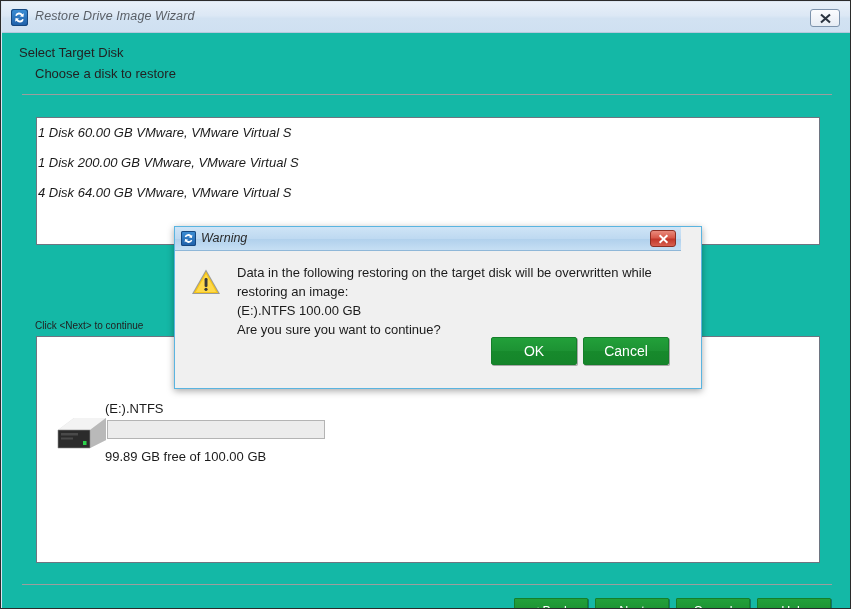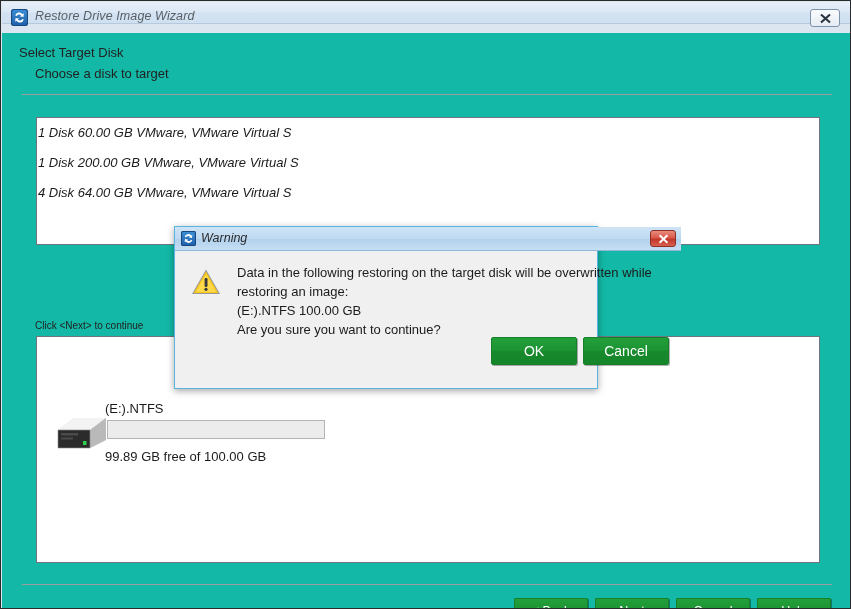--- a/index.html
+++ b/index.html
@@ -20,21 +20,21 @@
     background: #dce6f1;
     box-sizing: border-box;
     border: 1px solid #2b2b2b;
   }
 
   
   .titlebar {
     position: absolute;
     left: 1px; top: 1px;
     width: 849px;
-    height: 22px;
+    height: 31px;
     background: linear-gradient(to bottom, #e8f0f9 0%, #dce8f5 45%, #d2e2f2 55%, #cfe0f1 100%);
     border-bottom: 1px solid #b6c9de;
     box-sizing: border-box;
     padding-left: 28px;
   }
   .app-icon {
     position: absolute;
     left: 9px; top: 7px;
     width: 17px; height: 17px;
     border-radius: 3px;
@@ -196,21 +196,21 @@
     display: flex; align-items: center; justify-content: center;
     cursor: pointer;
     box-shadow: 1px 1px 0 rgba(0,0,0,.35);
     user-select: none;
   }
 
   
   .modal {
     position: absolute;
     left: 173px; top: 225px;
-    width: 424px;
+    width: 528px;
     height: 163px;
     background: #f0f0f0;
     border: 1px solid #5ab4e0;
     box-sizing: border-box;
     box-shadow: 0 2px 7px rgba(0,0,0,.35);
   }
   .modal-title {
     position: absolute;
     left: 0; top: 0;
     width: 506px;
@@ -295,21 +295,21 @@
     <div class="win-close">
       <svg width="13" height="11" viewBox="0 0 13 11">
         <path d="M2 1.5 L11 9.5 M11 1.5 L2 9.5" stroke="#2a3440" stroke-width="2.1" fill="none"></path>
       </svg>
     </div>
   </div>
 
   <div class="page-body">
 
     <div class="heading">Select Target Disk</div>
-    <div class="subheading">Choose a disk to target</div>
+    <div class="subheading">Choose a disk to restore</div>
     <div class="hr-top"></div>
 
     <div class="disklist">
       <div class="disk-row">1 Disk 60.00 GB VMware,  VMware Virtual S</div>
       <div class="disk-row">1 Disk 200.00 GB VMware,  VMware Virtual S</div>
       <div class="disk-row">4 Disk 64.00 GB VMware,  VMware Virtual S</div>
     </div>
 
     <div class="hint">Click &lt;Next&gt; to continue</div>
 

